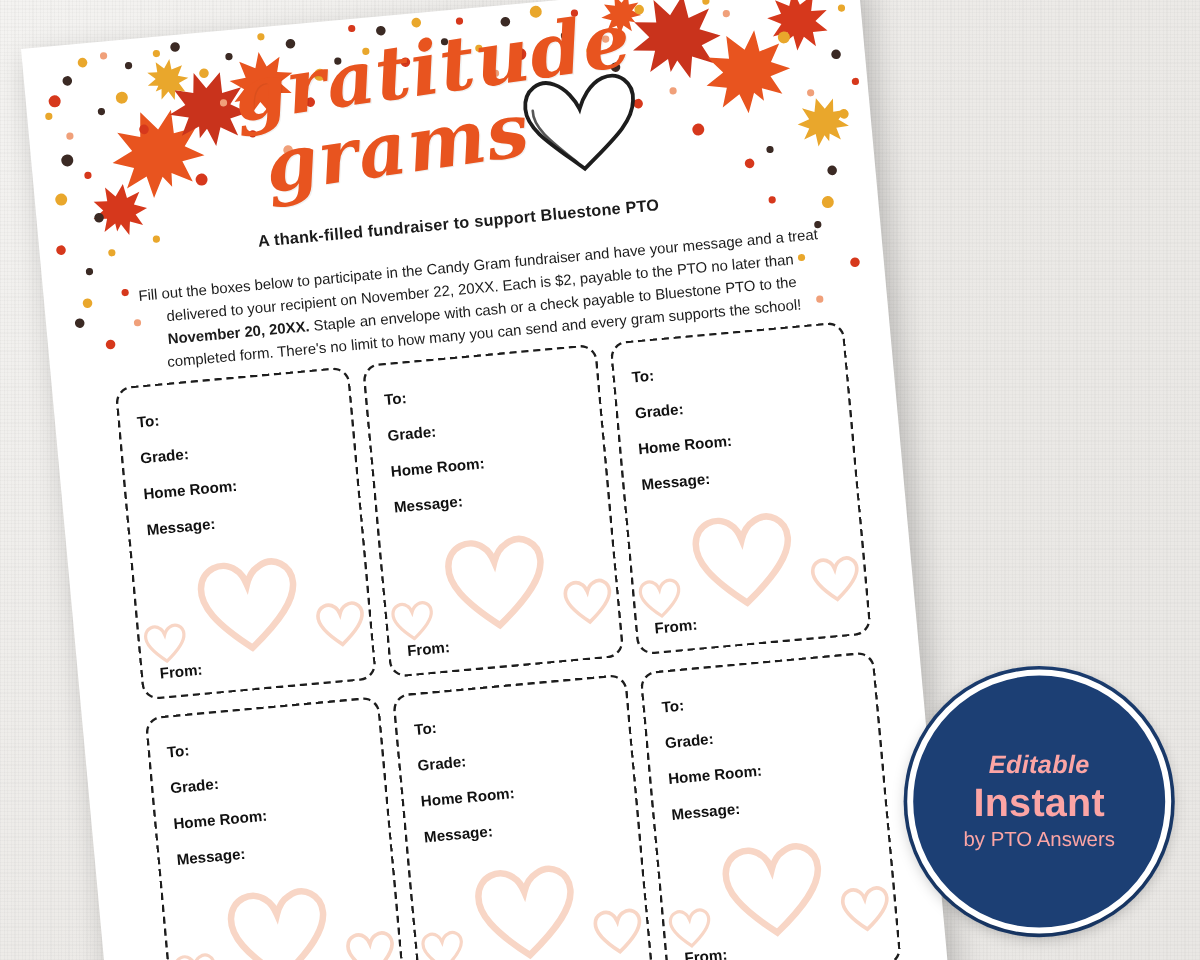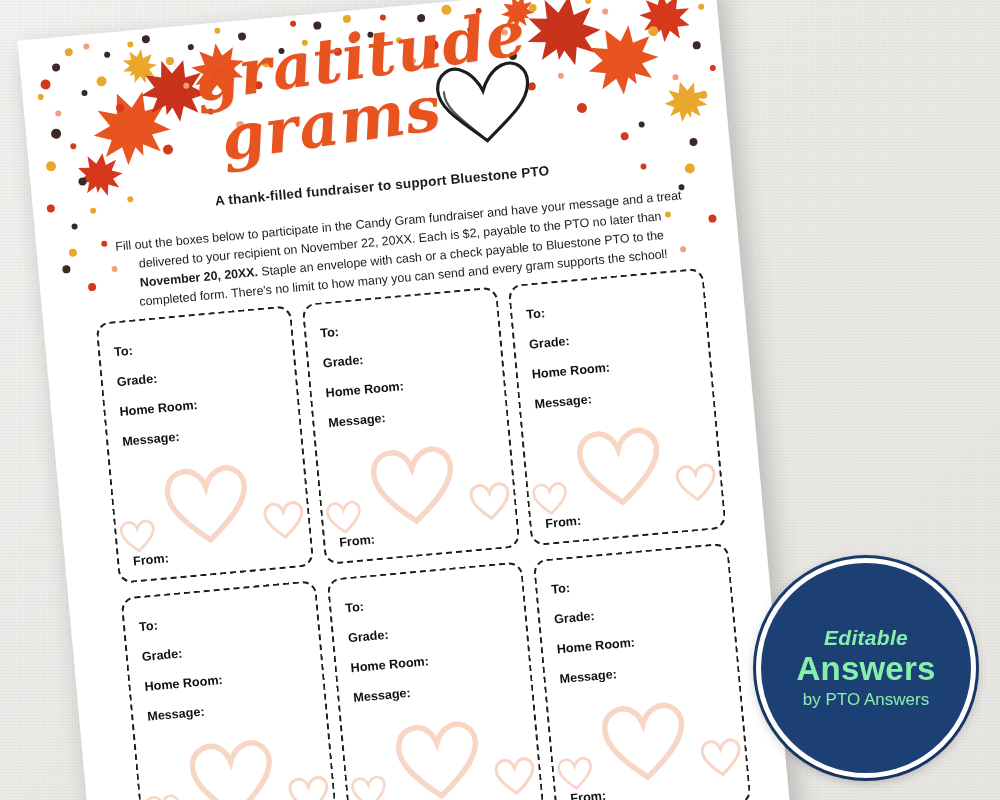--- a/index.html
+++ b/index.html
@@ -154,21 +154,21 @@
   #badge {
     position: absolute;
     right: 24px;
     bottom: 22px;
     width: 210px;
     height: 210px;
     border-radius: 50%;
     background: #1C3F74;
     border: 5px solid #ffffff;
     box-shadow: 0 3px 12px rgba(0,0,0,0.28), 0 0 0 3px #1C3F74;
-    color: #86efac;
+    color: #fca5a5;
     display: flex;
     flex-direction: column;
     align-items: center;
     justify-content: center;
     text-align: center;
   }
   #badge .b-editable {
     font-style: italic;
     font-weight: bold;
     font-size: 21px;
@@ -452,15 +452,15 @@
         </div>
         <div class="gram-from">From:</div>
       </div>
 
     </div>
   </div>
 </div>
 
 <div id="badge">
   <div class="b-editable">Editable</div>
-  <div class="b-instant">Answers</div>
+  <div class="b-instant">Instant</div>
   <div class="b-by">by PTO Answers</div>
 </div>
 
 </body></html>

